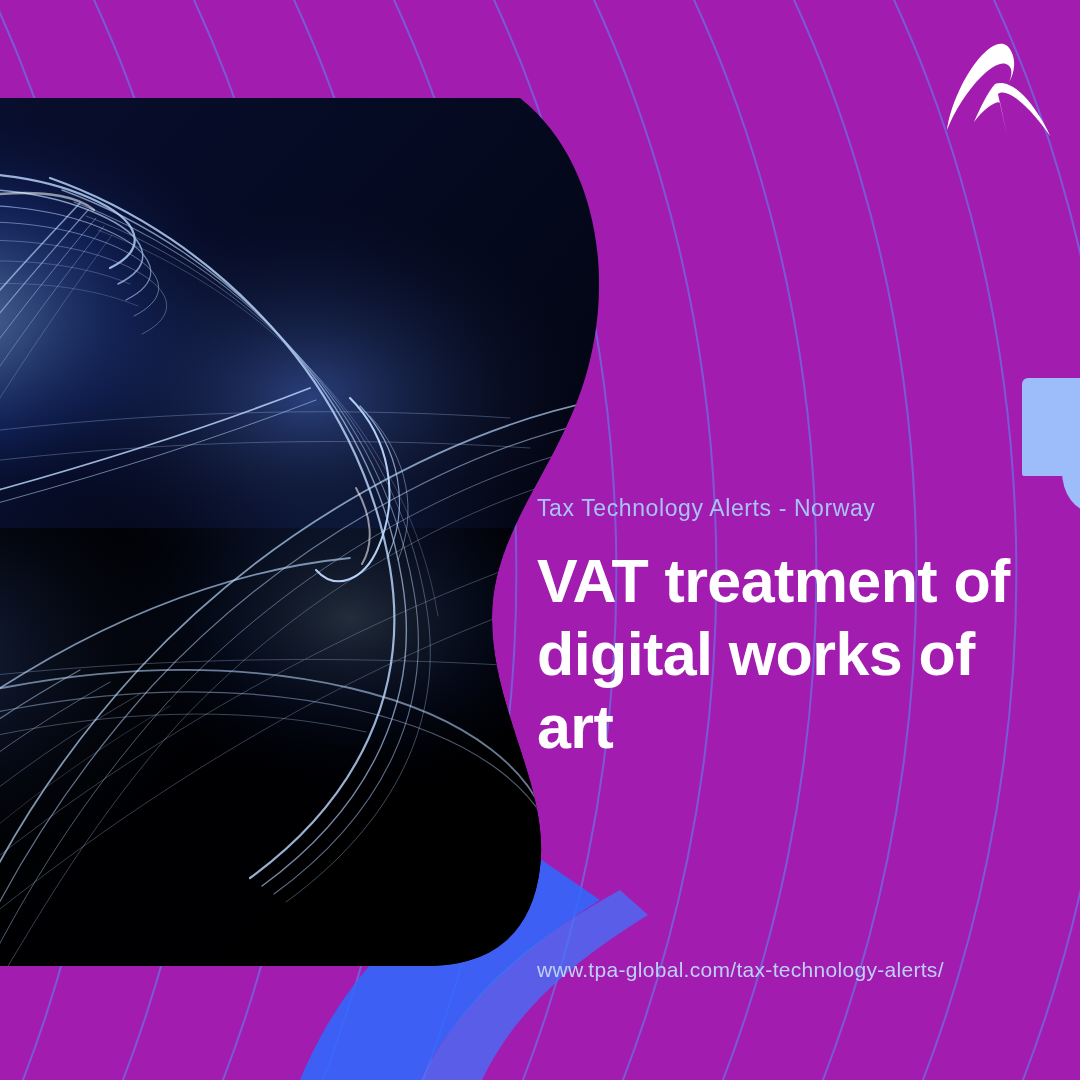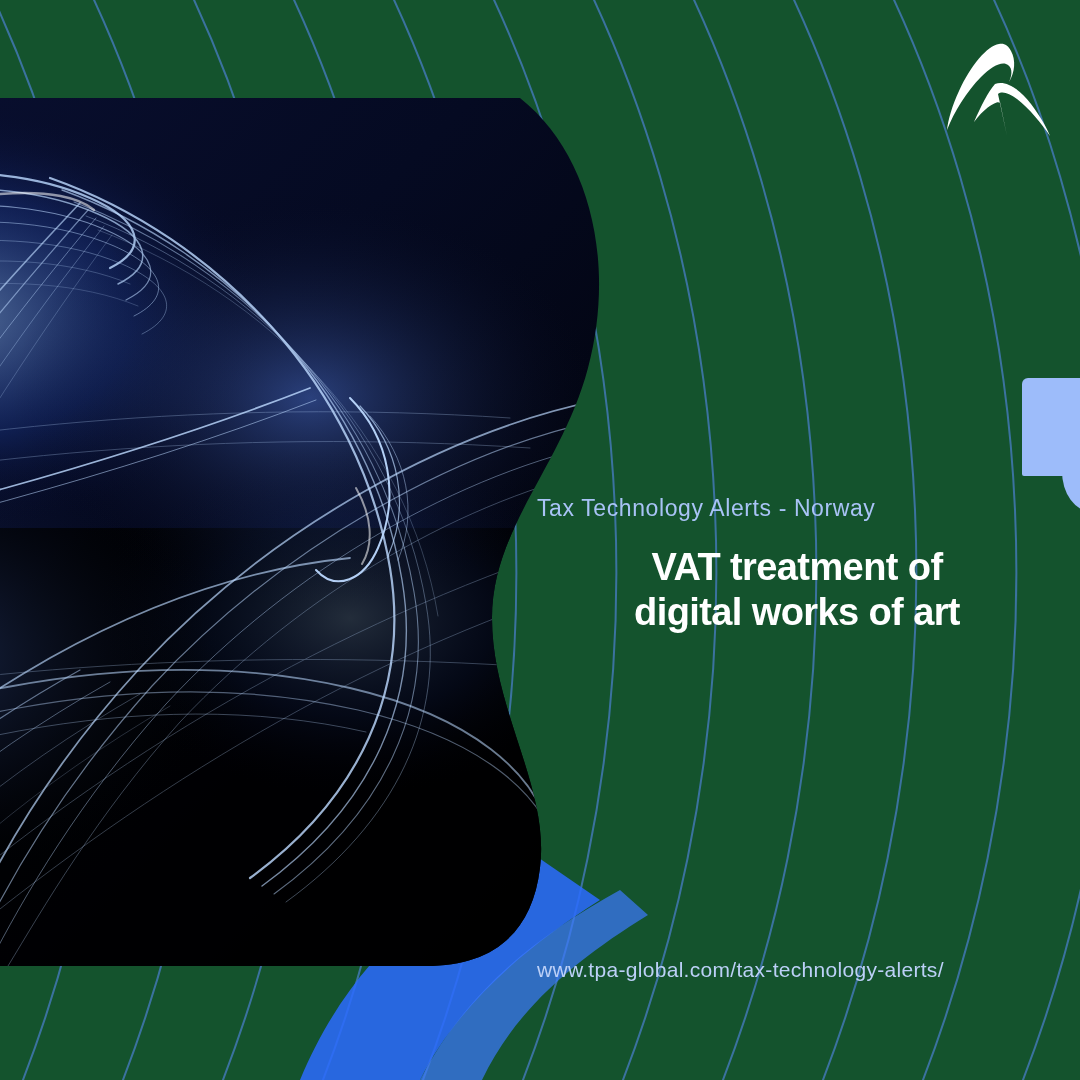--- a/index.html
+++ b/index.html
@@ -1,21 +1,21 @@
 <!DOCTYPE html>
 <html><head>
 <meta charset="utf-8">
 <style>
   html,body{margin:0;padding:0;background:#0a52fb;}
   *{box-sizing:border-box;}
   .canvas{
     position:relative;
     width:1080px;height:1080px;
     overflow:hidden;
-    background:#14532d;
+    background:#a21caf;
     font-family:"Liberation Sans","DejaVu Sans",sans-serif;
   }
 
   
   .bg-arcs{position:absolute;inset:0;width:1080px;height:1080px;}
   .bg-band{position:absolute;inset:0;width:1080px;height:1080px;}
 
   
   .edge-tab{
     position:absolute;
@@ -52,27 +52,26 @@
   .kicker{
     font-size:23px;
     letter-spacing:.6px;
     color:#a9c3f6;
     font-weight:400;
     line-height:1.2;
     margin:0 0 22px 0;
     white-space:nowrap;
   }
   .headline{
-    font-size:38px;
+    font-size:61px;
     font-weight:700;
     color:#ffffff;
     line-height:1.20;
     letter-spacing:-.6px;
     margin:0;
-    text-align:center;
   }
   .headline .l2{display:block;}
 
   
   .footer-url{
     position:absolute;
     left:537px;top:958px;
     font-size:21px;
     letter-spacing:.3px;
     color:#bcd0f7;

